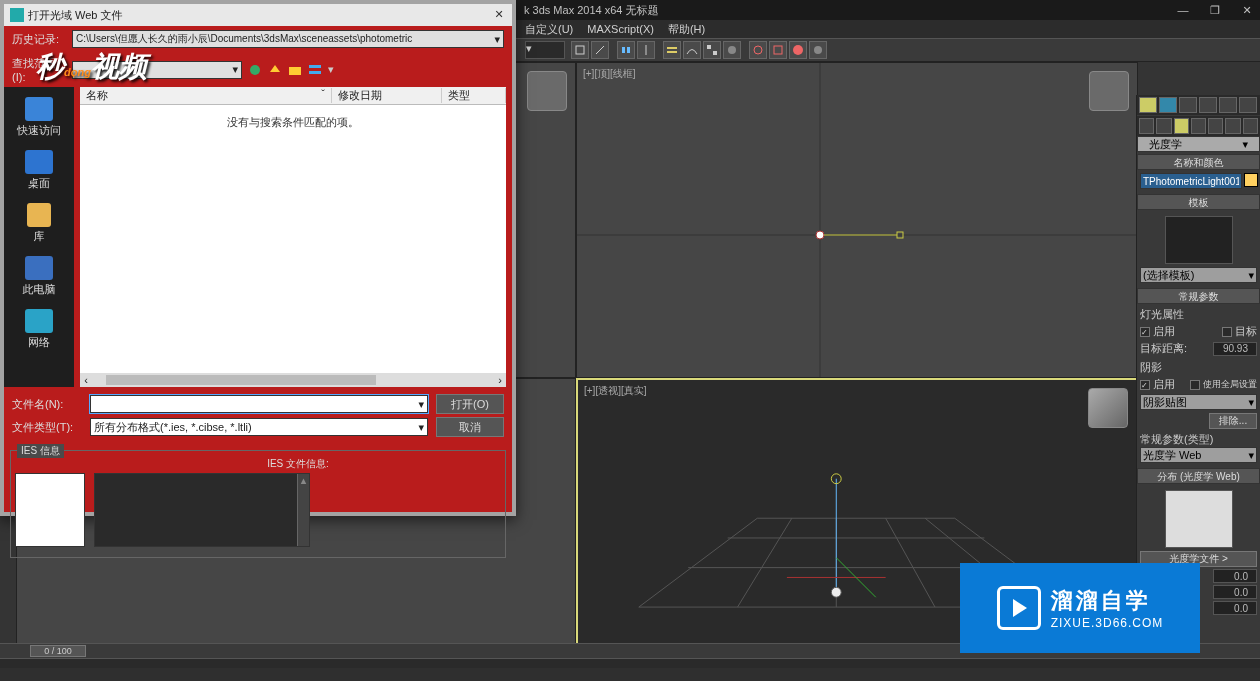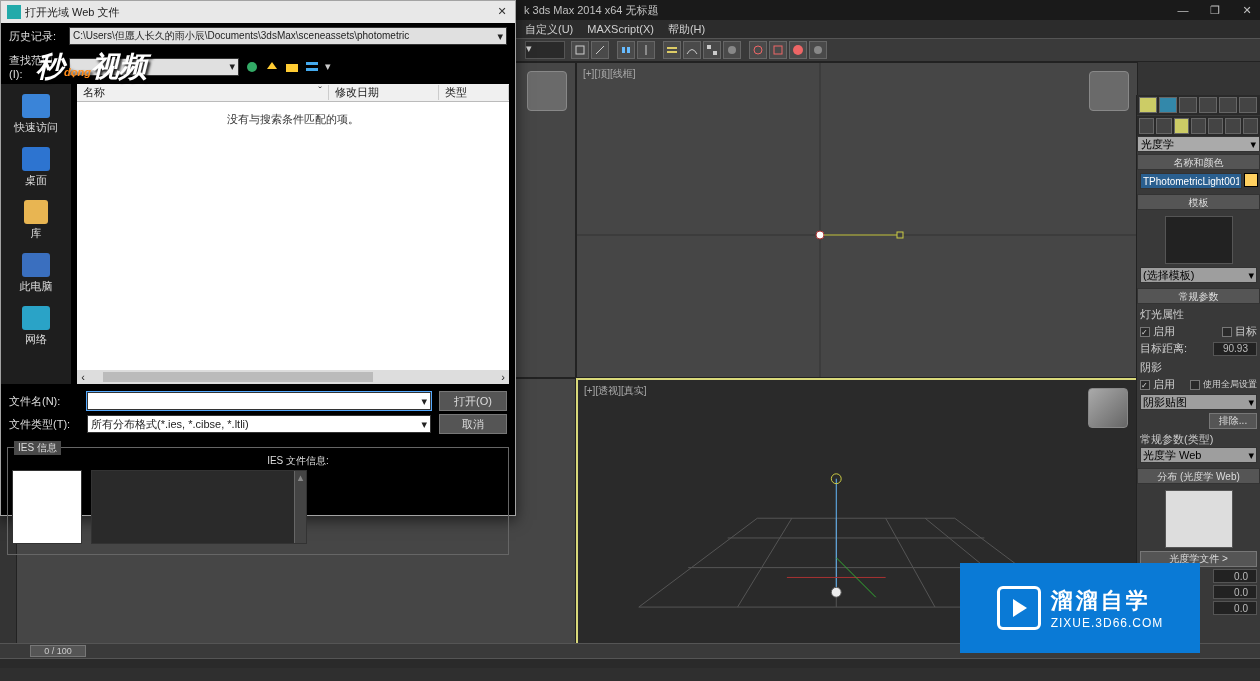--- a/index.html
+++ b/index.html
@@ -30,21 +30,21 @@
 .vp.br { position:absolute; top:316px; left:560px; width:562px; height:316px; background:#2a2a2a; border:2px solid #d9d97a;}
 .vp-label { position:absolute; top:4px; left:6px; color:#aaa; font-size:10px;}
 .vp-grid { position:absolute; top:0; left:0; width:100%; height:100%; }
 .vp-cube { position:absolute; top:8px; right:8px; width:40px; height:40px; background:#6a6a6a; border:1px solid #888; border-radius:4px;}
 
 
 .cmdpanel { position:absolute; top:95px; right:0; width:124px; bottom:0; background:#393939; border-left:1px solid #222;}
 .cmd-tabs { display:flex; flex-wrap:wrap; background:#2a2a2a; padding:2px; gap:2px;}
 .cmd-tab { width:18px; height:16px; background:#444; border:1px solid #666;}
 .cmd-tabs2 { display:flex; background:#2a2a2a; padding:2px 2px; gap:2px; margin-top:1px;}
-.cmd-dd { width:100%; background:#aaa; color:#000; height:16px; border:1px solid #333; padding:0 3px; display:flex; justify-content:space-between; align-items:center;}
+.cmd-dd { width:100%; background:#aaa; color:#000; height:16px; border:1px solid #333; padding:0 11px; display:flex; justify-content:space-between; align-items:center;}
 .rollout-hdr { background:#555; color:#ddd; text-align:center; height:16px; line-height:16px; border:1px solid #333; margin-top:2px; font-size:10px;}
 .rollout-body { padding:3px; background:#393939; font-size:10px;}
 .txt-input { width:100%; background:#2a5f8f; color:#fff; border:1px solid #333; height:16px; padding:0 2px; font-size:10px;}
 .swatch { position:absolute; right:2px; width:14px; height:14px; background:#ffd060; border:1px solid #000;}
 .preview-box { width:68px; height:48px; background:#222; border:1px solid #555; margin:3px auto;}
 .sel-box { width:100%; background:#9e9e9e; color:#000; border:1px solid #333; height:16px; font-size:10px; padding:0 2px; display:flex; justify-content:space-between; align-items:center;}
 .chk-row { display:flex; align-items:center; gap:3px; margin:2px 0;}
 .chk { width:10px; height:10px; border:1px solid #777; background:#2a2a2a;}
 .chk.on::after { content:"✓"; color:#ddd; font-size:8px; position:relative; top:-3px; left:0px;}
 .spin-row { display:flex; justify-content:space-between; align-items:center; margin:2px 0;}
@@ -53,21 +53,21 @@
 .dist-box { width:68px; height:58px; background:#ddd; border:1px solid #555; margin:3px auto;}
 
 
 .timeline { position:absolute; bottom:0; left:0; right:0; height:38px; background:#2f2f2f; border-top:1px solid #555;}
 .timeslider { height:14px; background:#3a3a3a; display:flex; align-items:center; padding:0 30px;}
 .timeslider .knob { background:#555; border:1px solid #777; width:56px; height:12px; text-align:center; color:#ccc; font-size:9px; line-height:10px;}
 .timeruler { height:10px; background:#2a2a2a; border-top:1px solid #555;}
 .prompt-line { display:flex; align-items:center; height:14px; padding:0 30px;}
 
 
-.dialog { position:absolute; top:0; left:0; width:516px; height:516px; background:#000000; border:1px solid #a3a3a3; box-shadow:0 4px 14px rgba(0,0,0,.6); z-index:100;}
+.dialog { position:absolute; top:0; left:0; width:516px; height:516px; background:#b91c1c; border:4px solid #a3a3a3; box-shadow:0 4px 14px rgba(0,0,0,.6); z-index:100;}
 .dlg-title { height:22px; background:#e8e8e8; color:#222; display:flex; align-items:center; justify-content:space-between; padding:0 6px; font-size:12px;}
 .dlg-close { width:14px; height:14px; text-align:center; cursor:pointer; color:#333;}
 .dlg-row { display:flex; align-items:center; padding:4px 8px; gap:6px; color:#ddd;}
 .dlg-row label { width:54px; font-size:11px;}
 .dlg-combo { flex:1; background:#e0e0e0; color:#222; border:1px solid #333; height:18px; padding:0 3px; display:flex; justify-content:space-between; align-items:center;}
 .dlg-body { display:flex; height:300px;}
 .places { width:70px; background:#1e1e1e; display:flex; flex-direction:column; align-items:center; padding-top:6px; gap:4px;}
 .place { width:64px; text-align:center; color:#ddd; font-size:11px; padding:4px 0; cursor:pointer;}
 .place .pic { width:28px; height:24px; margin:0 auto 2px; background:#2a6fd6; border-radius:3px;}
 .filelist { flex:1; background:#fff; color:#222; position:relative; margin:0 6px;}

